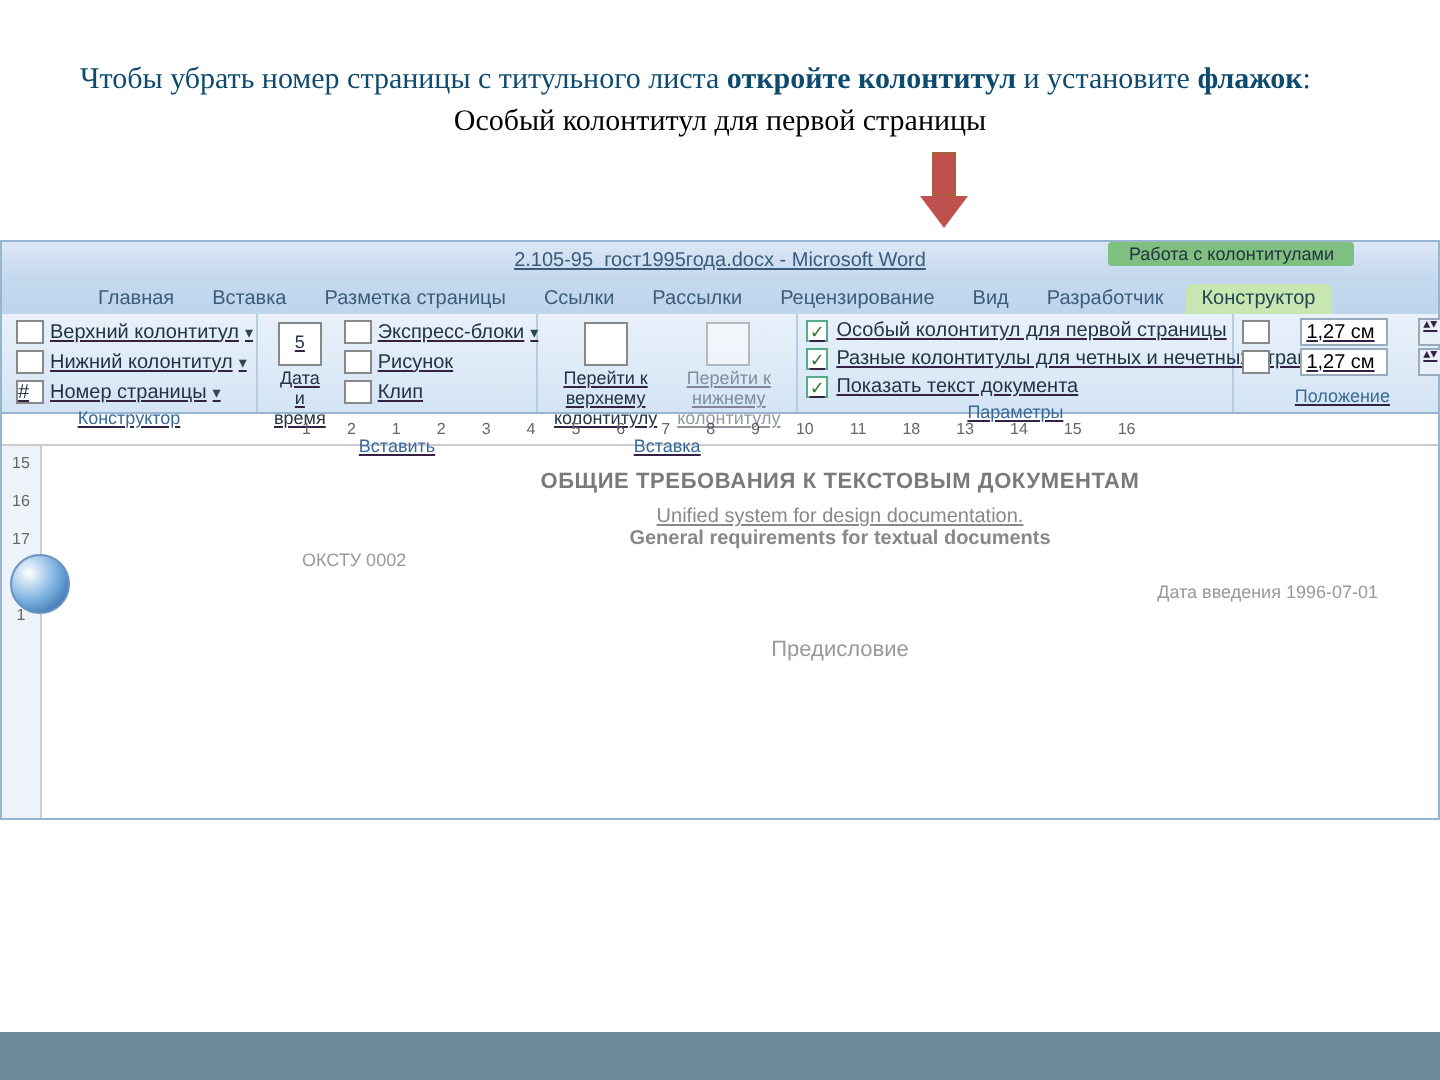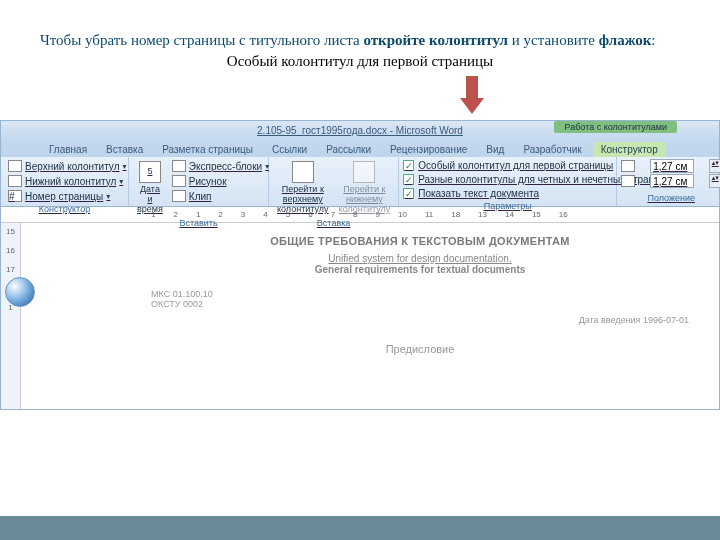--- a/index.html
+++ b/index.html
@@ -222,21 +222,20 @@
         <span>15</span>
           <span>16</span>
           <span>17</span>
           <span>18</span>
           <span>1</span>
       </div>
       <div class="page">
         <div class="h1">ОБЩИЕ ТРЕБОВАНИЯ К ТЕКСТОВЫМ ДОКУМЕНТАМ</div>
         <div class="h2">Unified system for design documentation.</div>
         <div class="h3">General requirements for textual documents</div>
-        <div class="meta">МКС 01.100.10</div>
         <div class="meta" style="margin-top:0;">ОКСТУ 0002</div>
         <div class="date">Дата введения 1996-07-01</div>
         <div class="pred">Предисловие</div>
       </div>
     </div>
   </div>
 </div>
 
 <div class="bottom-bar"></div>
 

